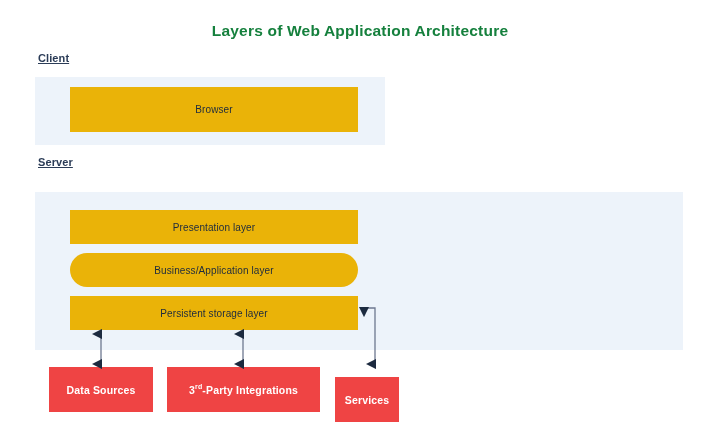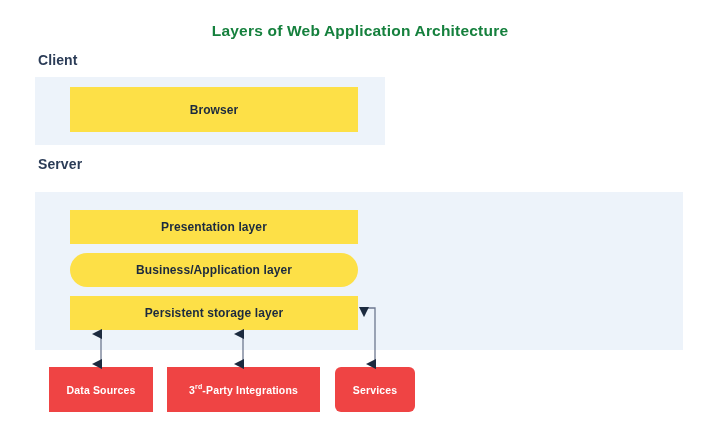--- a/index.html
+++ b/index.html
@@ -24,24 +24,25 @@
     top: 22px;
     width: 720px;
     text-align: center;
     font-size: 15.5px;
     font-weight: bold;
     letter-spacing: 0.2px;
     color: #15803d;
   }
   .section-label {
     position: absolute;
-    font-size: 14px;
+    font-size: 11px;
     font-weight: bold;
     color: #2b3c57;
     letter-spacing: 0.1px;
+    text-decoration: underline;
   }
   #label-client { left: 38px; top: 52px; }
   #label-server { left: 38px; top: 156px; }
 
   .panel {
     position: absolute;
     background: #edf3fa;
   }
   #client-panel {
     left: 35px;
@@ -51,26 +52,26 @@
   }
   #server-panel {
     left: 35px;
     top: 192px;
     width: 648px;
     height: 158px;
   }
 
   .layer-box {
     position: absolute;
-    background: #fde047;
+    background: #eab308;
     display: flex;
     align-items: center;
     justify-content: center;
-    font-size: 12px;
-    font-weight: bold;
+    font-size: 10px;
+    font-weight: normal;
     color: #1c2a3f;
     letter-spacing: 0.1px;
   }
   #browser-box   { left: 70px; top: 87px;  width: 288px; height: 45px; }
   #layer-pres    { left: 70px; top: 210px; width: 288px; height: 34px; }
   #layer-biz     { left: 70px; top: 253px; width: 288px; height: 34px; border-radius: 17px; }
   #layer-store   { left: 70px; top: 296px; width: 288px; height: 34px; }
   #cross-cutting { left: 388px; top: 225px; width: 262px; height: 88px; }
 
   .dark-box {
@@ -80,21 +81,21 @@
     align-items: center;
     justify-content: center;
     font-size: 10.5px;
     font-weight: bold;
     color: #ffffff;
     letter-spacing: 0.15px;
     text-align: right;
   }
   #box-data-sources { left: 49px;  top: 367px; width: 104px; height: 45px; }
   #box-third-party  { left: 167px; top: 367px; width: 153px; height: 45px; }
-  #box-services     { left: 335px; top: 367px; width: 80px;  height: 45px; border-radius: 6px; }
+  #box-services     { left: 335px; top: 377px; width: 64px;  height: 45px; }
 
   .sup { font-size: 7px; vertical-align: super; }
 
   .arrow-layer {
     position: absolute;
     left: 0;
     top: 0;
     width: 720px;
     height: 437px;
     pointer-events: none;

